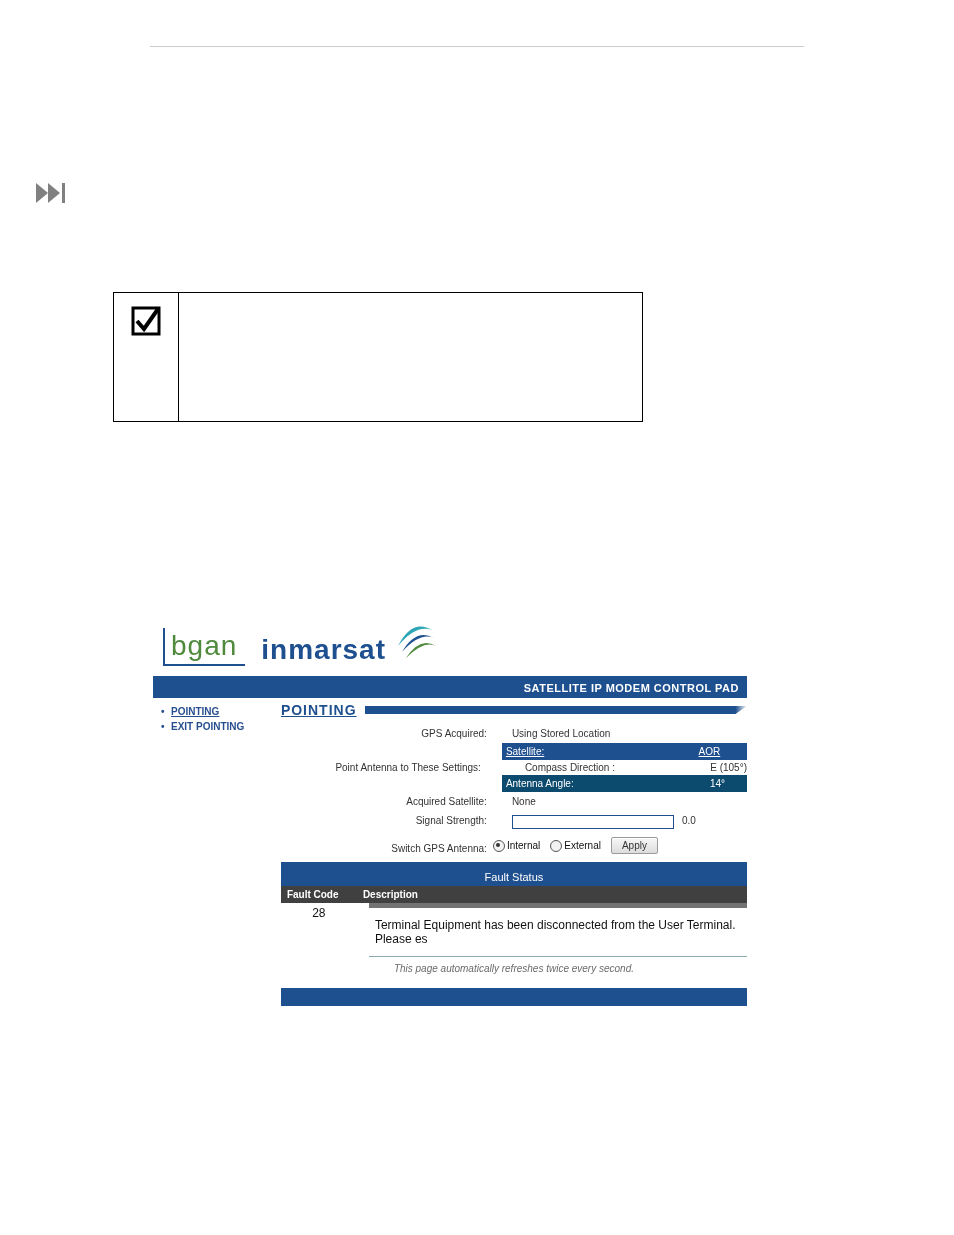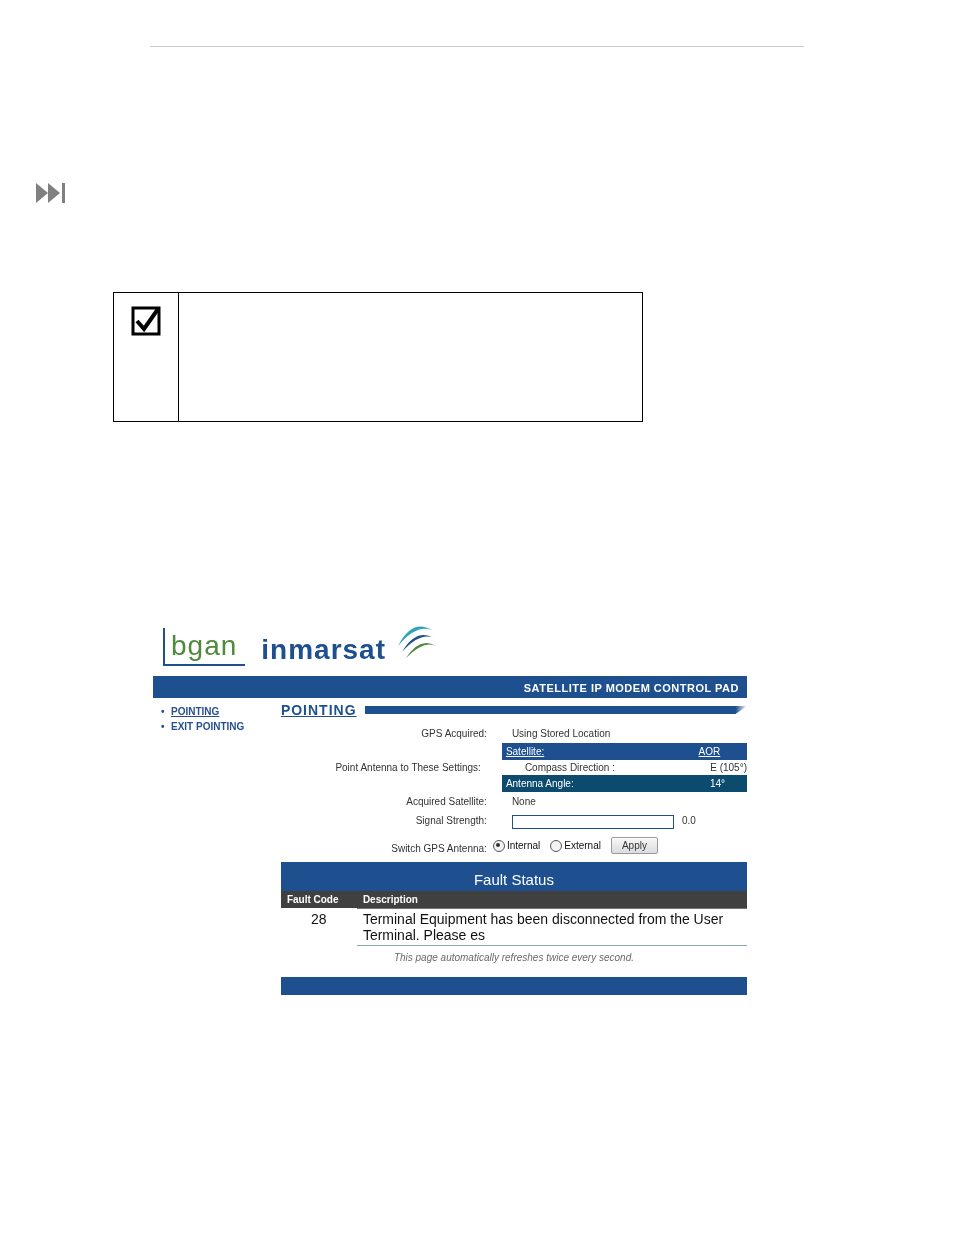--- a/index.html
+++ b/index.html
@@ -242,40 +242,41 @@
     color:#333;
     box-shadow: inset 0 1px 0 #fff;
   }
 
   .navy-sep { height:6px; background:#1e4f8f; margin-top:4px; }
 
   .fault-head {
     display:flex;
     background:#1e4f8f;
     color:#fff;
-    font-size:15px;
+    font-size:11px;
   }
   .fault-head div { padding:3px 6px; }
   .green-head {
     display:flex;
     background:#404040;
     color:#fff;
     font-size:10px;
     font-weight:700;
   }
   .green-head div { padding:3px 6px; }
   .green-head .fc { width:64px; }
 
   .fault-row {
     display:flex;
-    font-size:14px;
+    font-size:12px;
+    gap:12px;
   }
   .fault-row .fc { width:64px; text-align:center; padding:3px 6px; }
   .fault-row .desc {
-    flex:1; padding:2px 6px; border-top:1px solid #737373; border-bottom:1px solid #8aa;
+    flex:1; padding:10px 6px; border-top:5px solid #737373; border-bottom:1px solid #8aa;
   }
 
   .refresh-note {
     font-size:10px;
     font-style:italic;
     color:#6a6a6a;
     text-align:center;
     padding:6px 0 10px;
   }
 

